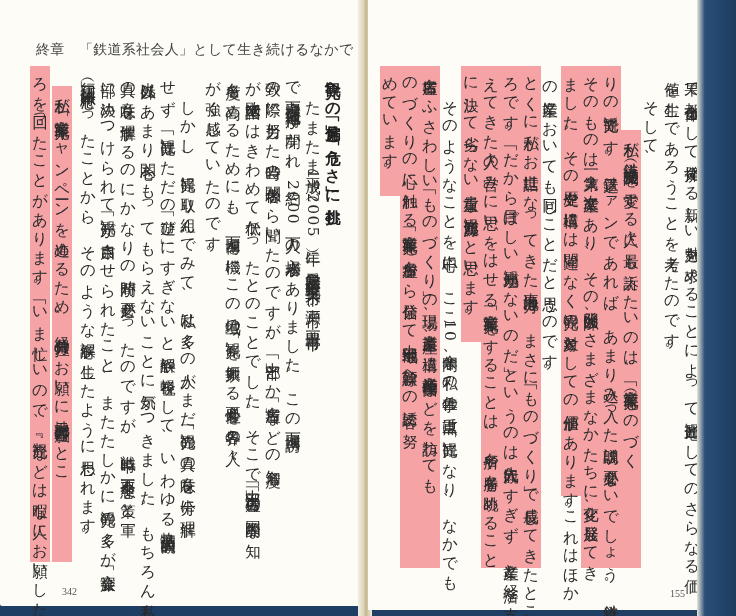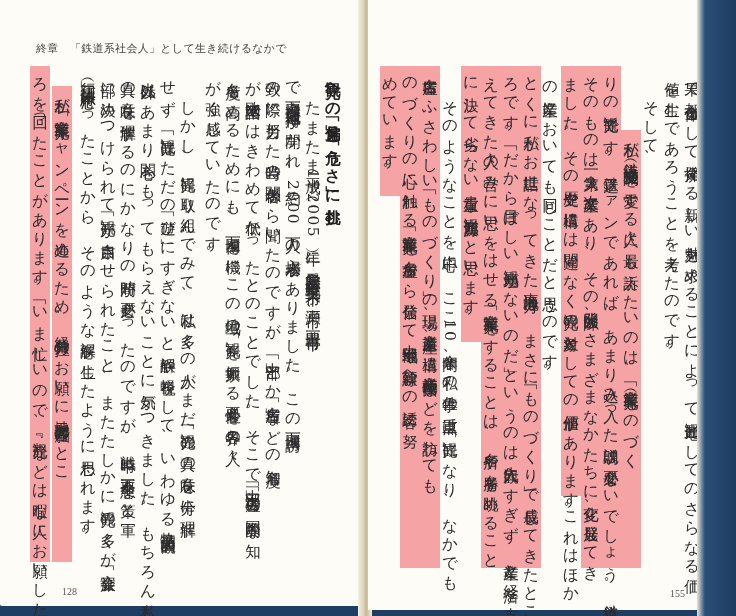--- a/index.html
+++ b/index.html
@@ -4,21 +4,21 @@
 <style>
   html, body { margin:0; padding:0; }
   body { width:736px; height:616px; background:#1f3e63; position:relative; overflow:hidden; font-family:"DejaVu Serif","Liberation Serif",serif; }
   .page { position:absolute; top:0; background:#fdfcf6; }
   .page-left { left:0; width:362px; height:606px; border-bottom-left-radius:2px; }
   .page-right { left:368px; width:329px; height:610px; }
   .gutter { position:absolute; left:358px; top:0; width:14px; height:616px;
             background:linear-gradient(to right,#f3efe3 0%,#d9cfb5 45%,#c6b68f 55%,#efe9d9 100%); }
   .edge-right { position:absolute; left:697px; top:0; width:39px; height:616px;
             background:linear-gradient(to right,#e9e6da 0%,#2a4f78 20%,#1d3b5f 100%); }
-  .running-head { position:absolute; left:36px; top:41px; font-family:"DejaVu Sans","Liberation Sans",sans-serif; font-size:11px; color:#444; letter-spacing:0.3px; white-space:nowrap; }
+  .running-head { position:absolute; left:36px; top:41px; font-family:"DejaVu Sans","Liberation Sans",sans-serif; font-size:14px; color:#444; letter-spacing:0.3px; white-space:nowrap; }
   .page-num { position:absolute; font-size:10px; color:#555; font-family:"Liberation Serif",serif; }
   .col { position:absolute; writing-mode:vertical-rl; text-orientation:mixed;
          font-size:15.5px; line-height:20px; width:20px; color:#2b2b2b; letter-spacing:1.4px; white-space:nowrap; }
   .col.hl { background:#f6a3a6; }
   .col.heading { font-family:"DejaVu Sans","Liberation Sans",sans-serif; font-weight:bold; color:#222; }
 </style>
 </head>
 <body>
 
 <div class="page page-left">
@@ -34,21 +34,21 @@
   <div class="col" style="left:203px; top:70px;">が強く感じていたのです。</div>
   <div class="col" style="left:178px; top:90px;">しかし、観光に取り組んでみて、私は多くの人がまだ「観光」の真の意味を十分に理解</div>
   <div class="col" style="left:158px; top:70px;">せず、「観光」はただの「遊び」にすぎないと誤解や軽視をして、いわゆる物見遊山的観</div>
   <div class="col" style="left:138px; top:70px;">光以外にあまり関心をもってもらえないことに気がつきました。もちろん私も「観光」の</div>
   <div class="col" style="left:118px; top:70px;">真の意味を理解するのにかなりの時間が必要だったのですが、戦時中に不要不急な策と軍</div>
   <div class="col" style="left:98px; top:70px;">部に決めつけられて「観光」が自粛させられたこと、またたしかに観光の多くが「宴会旅</div>
   <div class="col" style="left:78px; top:70px;">行」（団体旅行中心）だったことから、そのような誤解を生じたように思われます。</div>
   <div class="col hl" style="left:52px; top:86px; height:476px;">私が「産業観光」キャンペーンを進めるため、経費分担のお願いに地元財界首脳のとこ</div>
   <div class="col hl" style="left:30px; top:66px; height:496px;">ろを回ったことがあります。「いま忙しいので、『観光』などは暇な人にお願いしたい」と</div>
 
-  <div class="page-num" style="left:62px; top:586px;">128</div>
+  <div class="page-num" style="left:62px; top:586px;">342</div>
 </div>
 
 <div class="gutter"></div>
 
 <div class="page page-right">
   <div class="col" style="left:314px; top:70px;">果で都市全体として発揮する新しい魅力を求めることによって観光地としてのさらなる価</div>
   <div class="col" style="left:294px; top:70px;">値を生むであろうことを考えたのです。</div>
   <div class="col" style="left:273px; top:90px;">そして、</div>
   <div class="col hl" style="left:253px; top:130px; height:438px;">私が鉄道（交通機関）を愛する人々に最も訴えたいのは、「産業観光（ものづく</div>
   <div class="col hl" style="left:233px; top:66px; height:502px;">りの観光）」です。鉄道ファンであれば、あまり込み入った説明は必要ないでしょう。鉄道</div>

